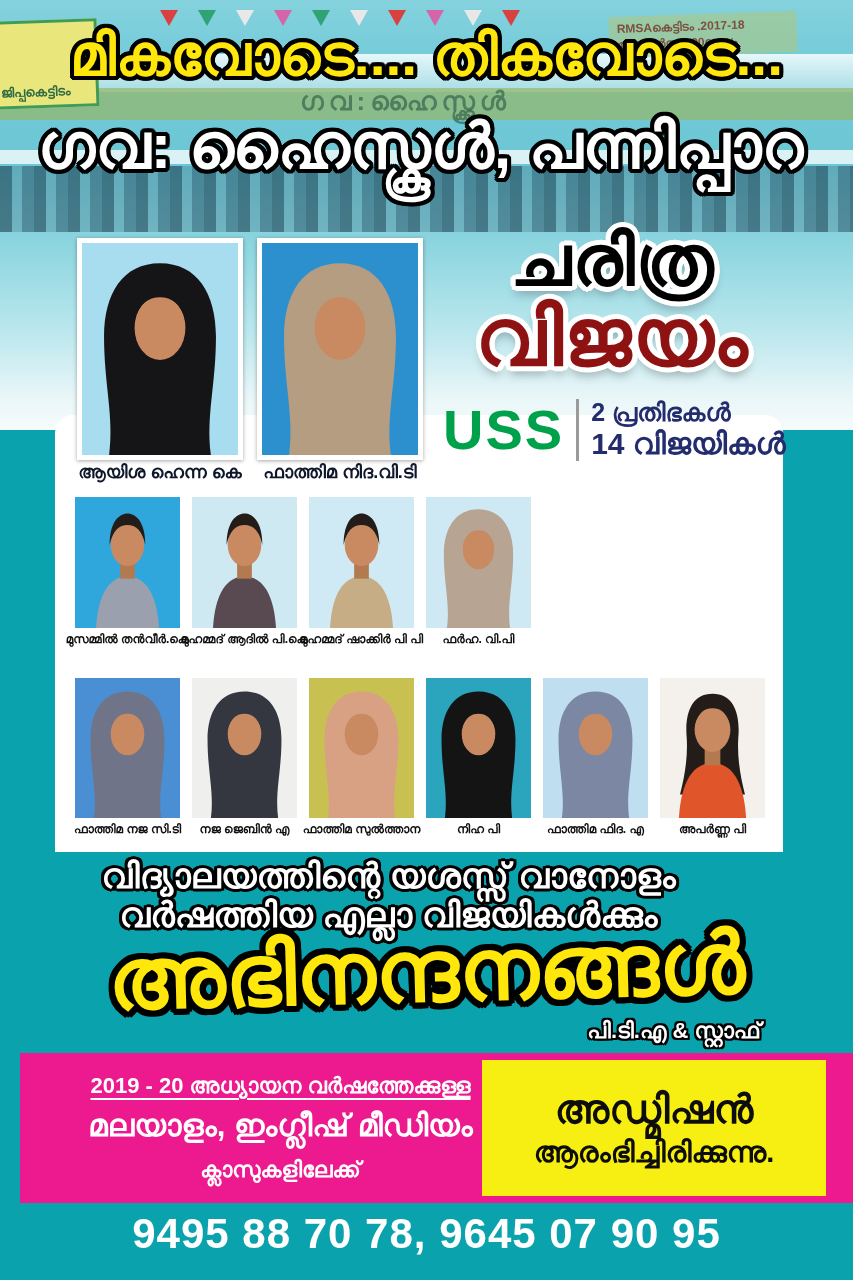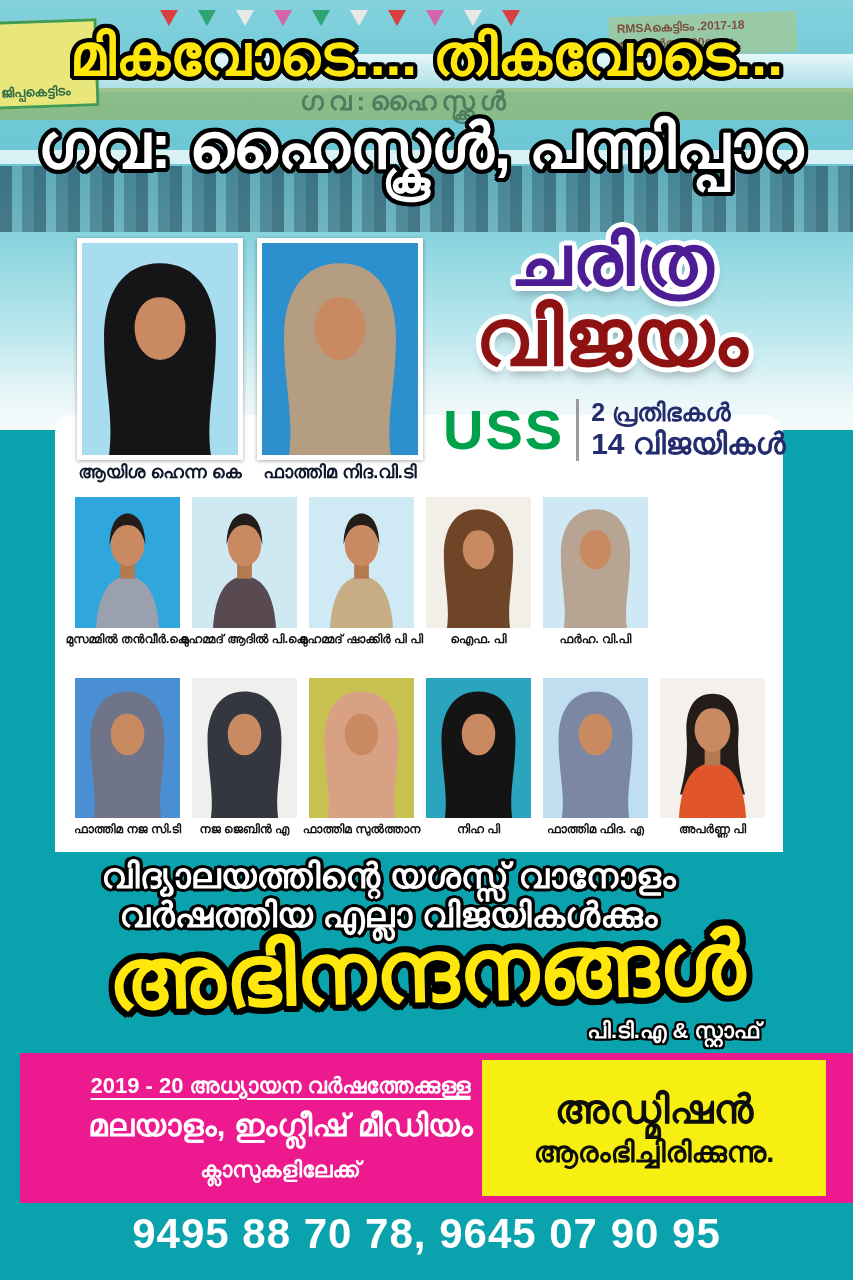--- a/index.html
+++ b/index.html
@@ -42,21 +42,21 @@
   .white-panel{left:55px;top:415px;width:728px;height:437px;background:#ffffff;border-radius:18px 18px 0 0;}
   
   .bphoto{width:156px;height:212px;border:5px solid #fff;box-shadow:0 1px 4px rgba(0,0,0,.35);background:#cde;}
   .bphoto svg{width:100%;height:100%;display:block;}
   .bp-a{left:77px;top:238px;}
   .bp-b{left:257px;top:238px;}
   .bcaption{top:462px;text-align:center;font-size:18px;font-weight:bold;color:#0f172a;white-space:nowrap;}
   .cap-a{left:62px;width:196px;}
   .cap-b{left:244px;width:192px;}
   
-  .hl{font-weight:800;color:#4c1d95;text-align:center;line-height:1;letter-spacing:1px;}
+  .hl{font-weight:800;color:#000000;text-align:center;line-height:1;letter-spacing:1px;}
   .hl1{left:445px;top:226px;width:335px;font-size:70px;}
   .hl2{left:438px;top:298px;width:348px;font-size:80px;color:#8f1212;}
   
   .uss-row{left:443px;top:398px;display:flex;align-items:center;gap:12px;}
   .uss-label{font-size:56px;font-weight:800;color:#00a14b;letter-spacing:2px;line-height:1;}
   .uss-div{width:3px;height:62px;background:#9a9a9a;}
   .uss-stats{display:flex;flex-direction:column;line-height:1.15;color:#232d6e;font-weight:800;}
   .uss-s1{font-size:25px;}
   .uss-s2{font-size:30px;}
   
@@ -191,31 +191,20 @@
             <rect x="43" y="60" width="14" height="18" fill="#b3794f"></rect>
             <ellipse cx="50" cy="46" rx="16" ry="20" fill="#c98a62"></ellipse>
             <path d="M33 46C33 24 42 16 50 16C58 16 67 24 67 46C64 32 58 27 50 27C42 27 36 32 33 46Z" fill="#241c18"></path>
           </svg>
         </div>
         <div class="sname">മുഹമ്മദ് ഷാക്കിർ പി പി</div>
       </div>
       <div class="student">
         <div class="sphoto">
           <svg viewBox="0 0 100 125" preserveAspectRatio="xMidYMax slice" xmlns="http://www.w3.org/2000/svg">
-            <rect width="100" height="125" fill="#f2efe9"></rect>
-            <path d="M50 12C28 12 17 30 17 55C17 84 23 102 20 125L80 125C77 102 83 84 83 55C83 30 72 12 50 12Z" fill="#6e4527"></path>
-            <ellipse cx="50" cy="50" rx="15" ry="19" fill="#c98a62"></ellipse>
-            <path d="M35 45C36 30 43 24 50 24C57 24 64 30 65 45C62 36 57 32 50 32C43 32 38 36 35 45Z" fill="#6e4527"></path>
-          </svg>
-        </div>
-        <div class="sname">ഐഫ. പി</div>
-      </div>
-      <div class="student">
-        <div class="sphoto">
-          <svg viewBox="0 0 100 125" preserveAspectRatio="xMidYMax slice" xmlns="http://www.w3.org/2000/svg">
             <rect width="100" height="125" fill="#cfe9f4"></rect>
             <path d="M50 12C28 12 17 30 17 55C17 84 23 102 20 125L80 125C77 102 83 84 83 55C83 30 72 12 50 12Z" fill="#b7a492"></path>
             <ellipse cx="50" cy="50" rx="15" ry="19" fill="#c98a62"></ellipse>
             <path d="M35 45C36 30 43 24 50 24C57 24 64 30 65 45C62 36 57 32 50 32C43 32 38 36 35 45Z" fill="#b7a492"></path>
           </svg>
         </div>
         <div class="sname">ഫർഹ. വി.പി</div>
       </div>
     </div>
   <div class="abs grid-row" id="row2">

